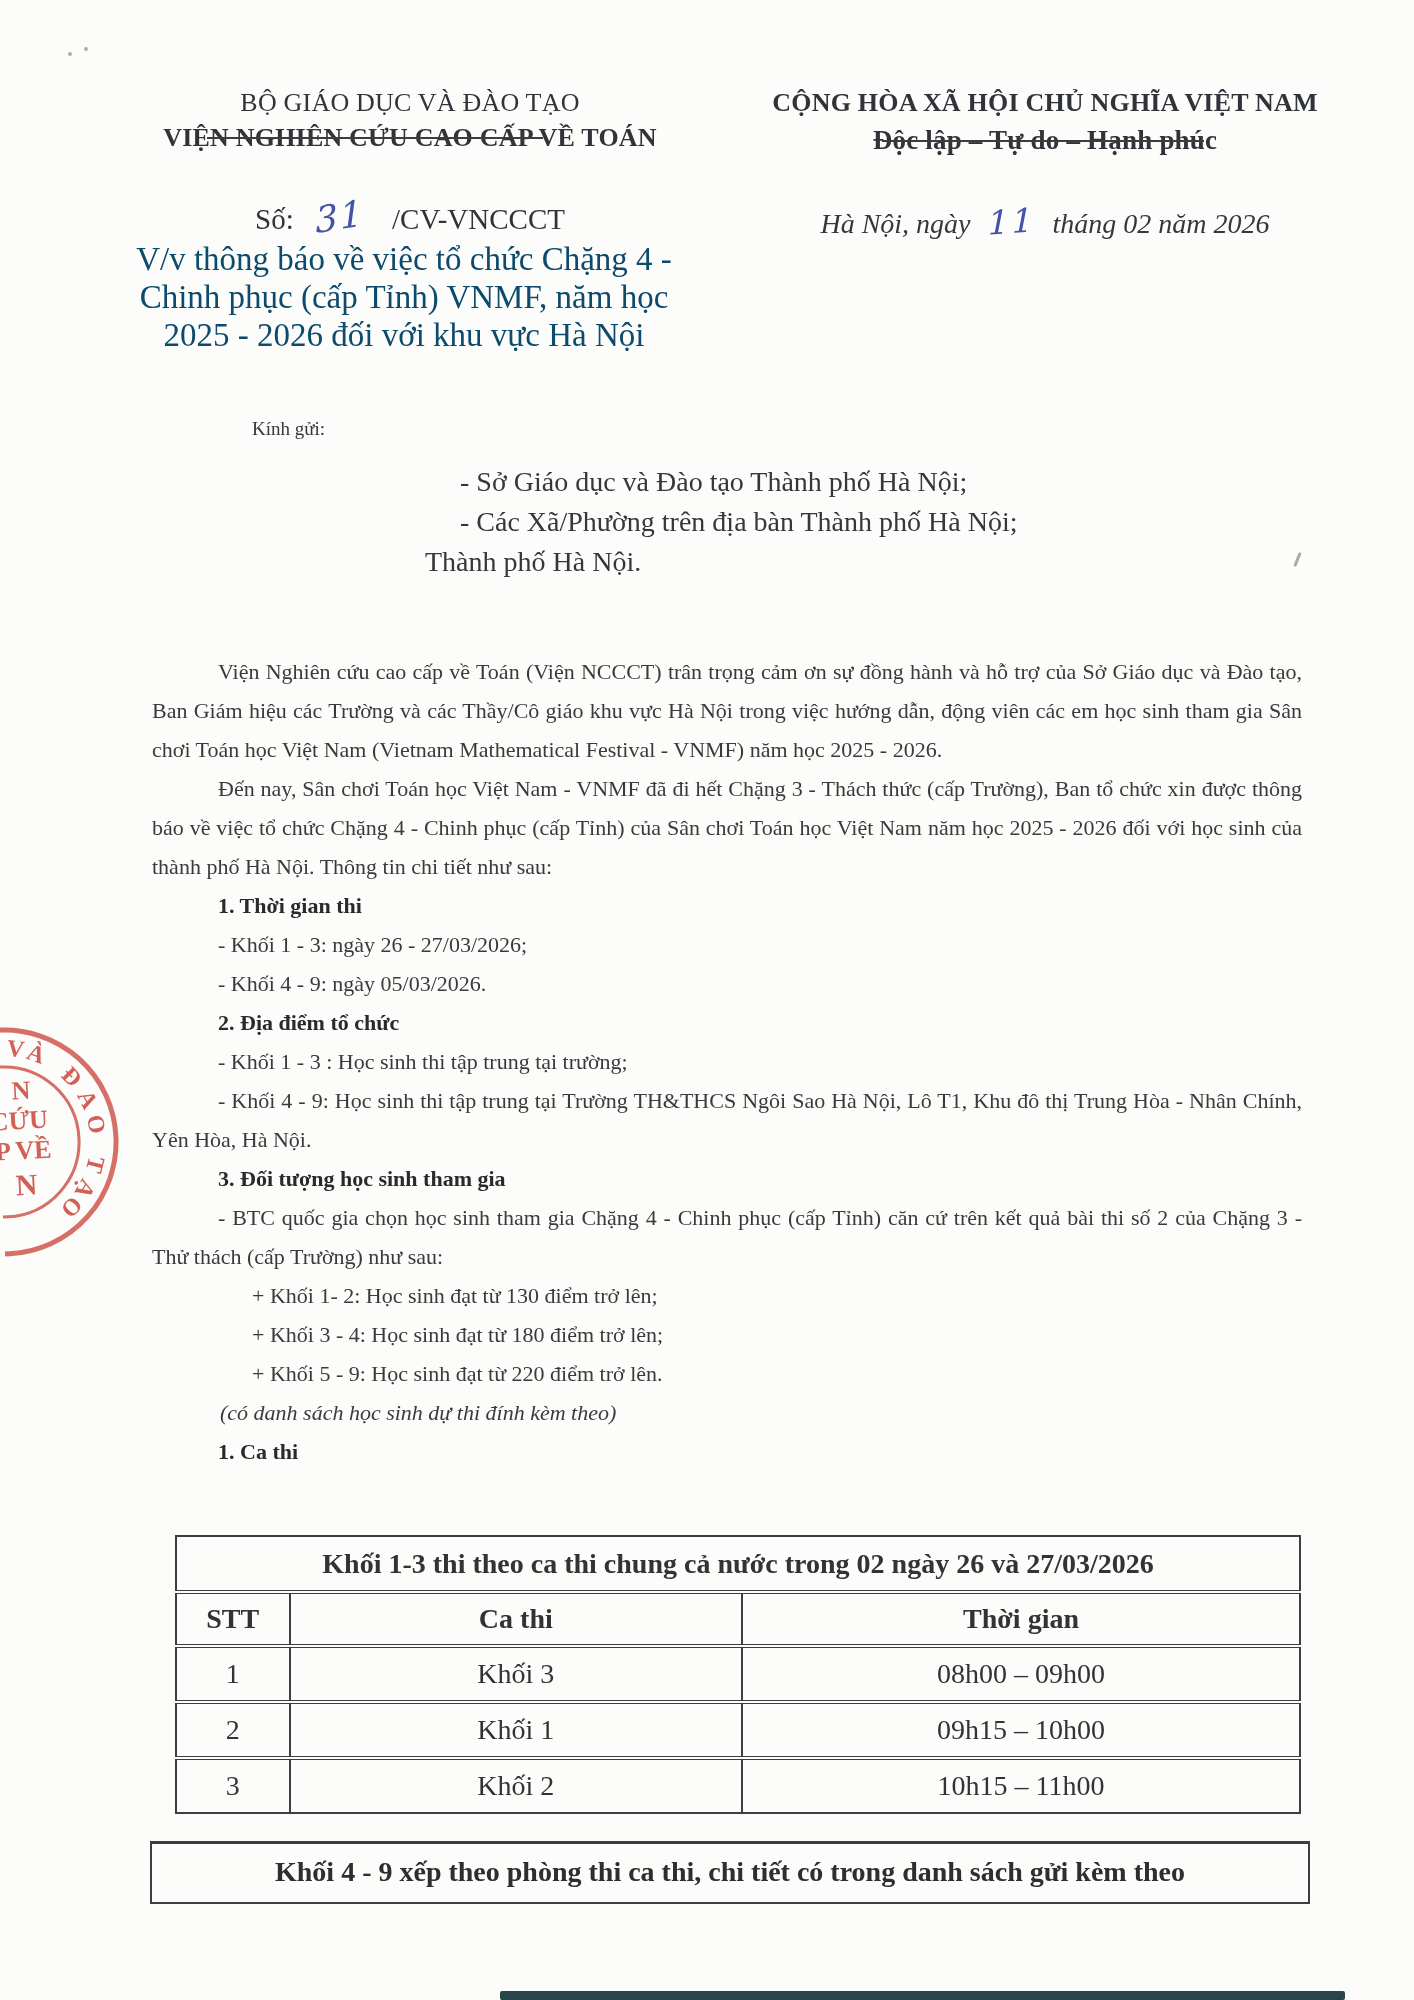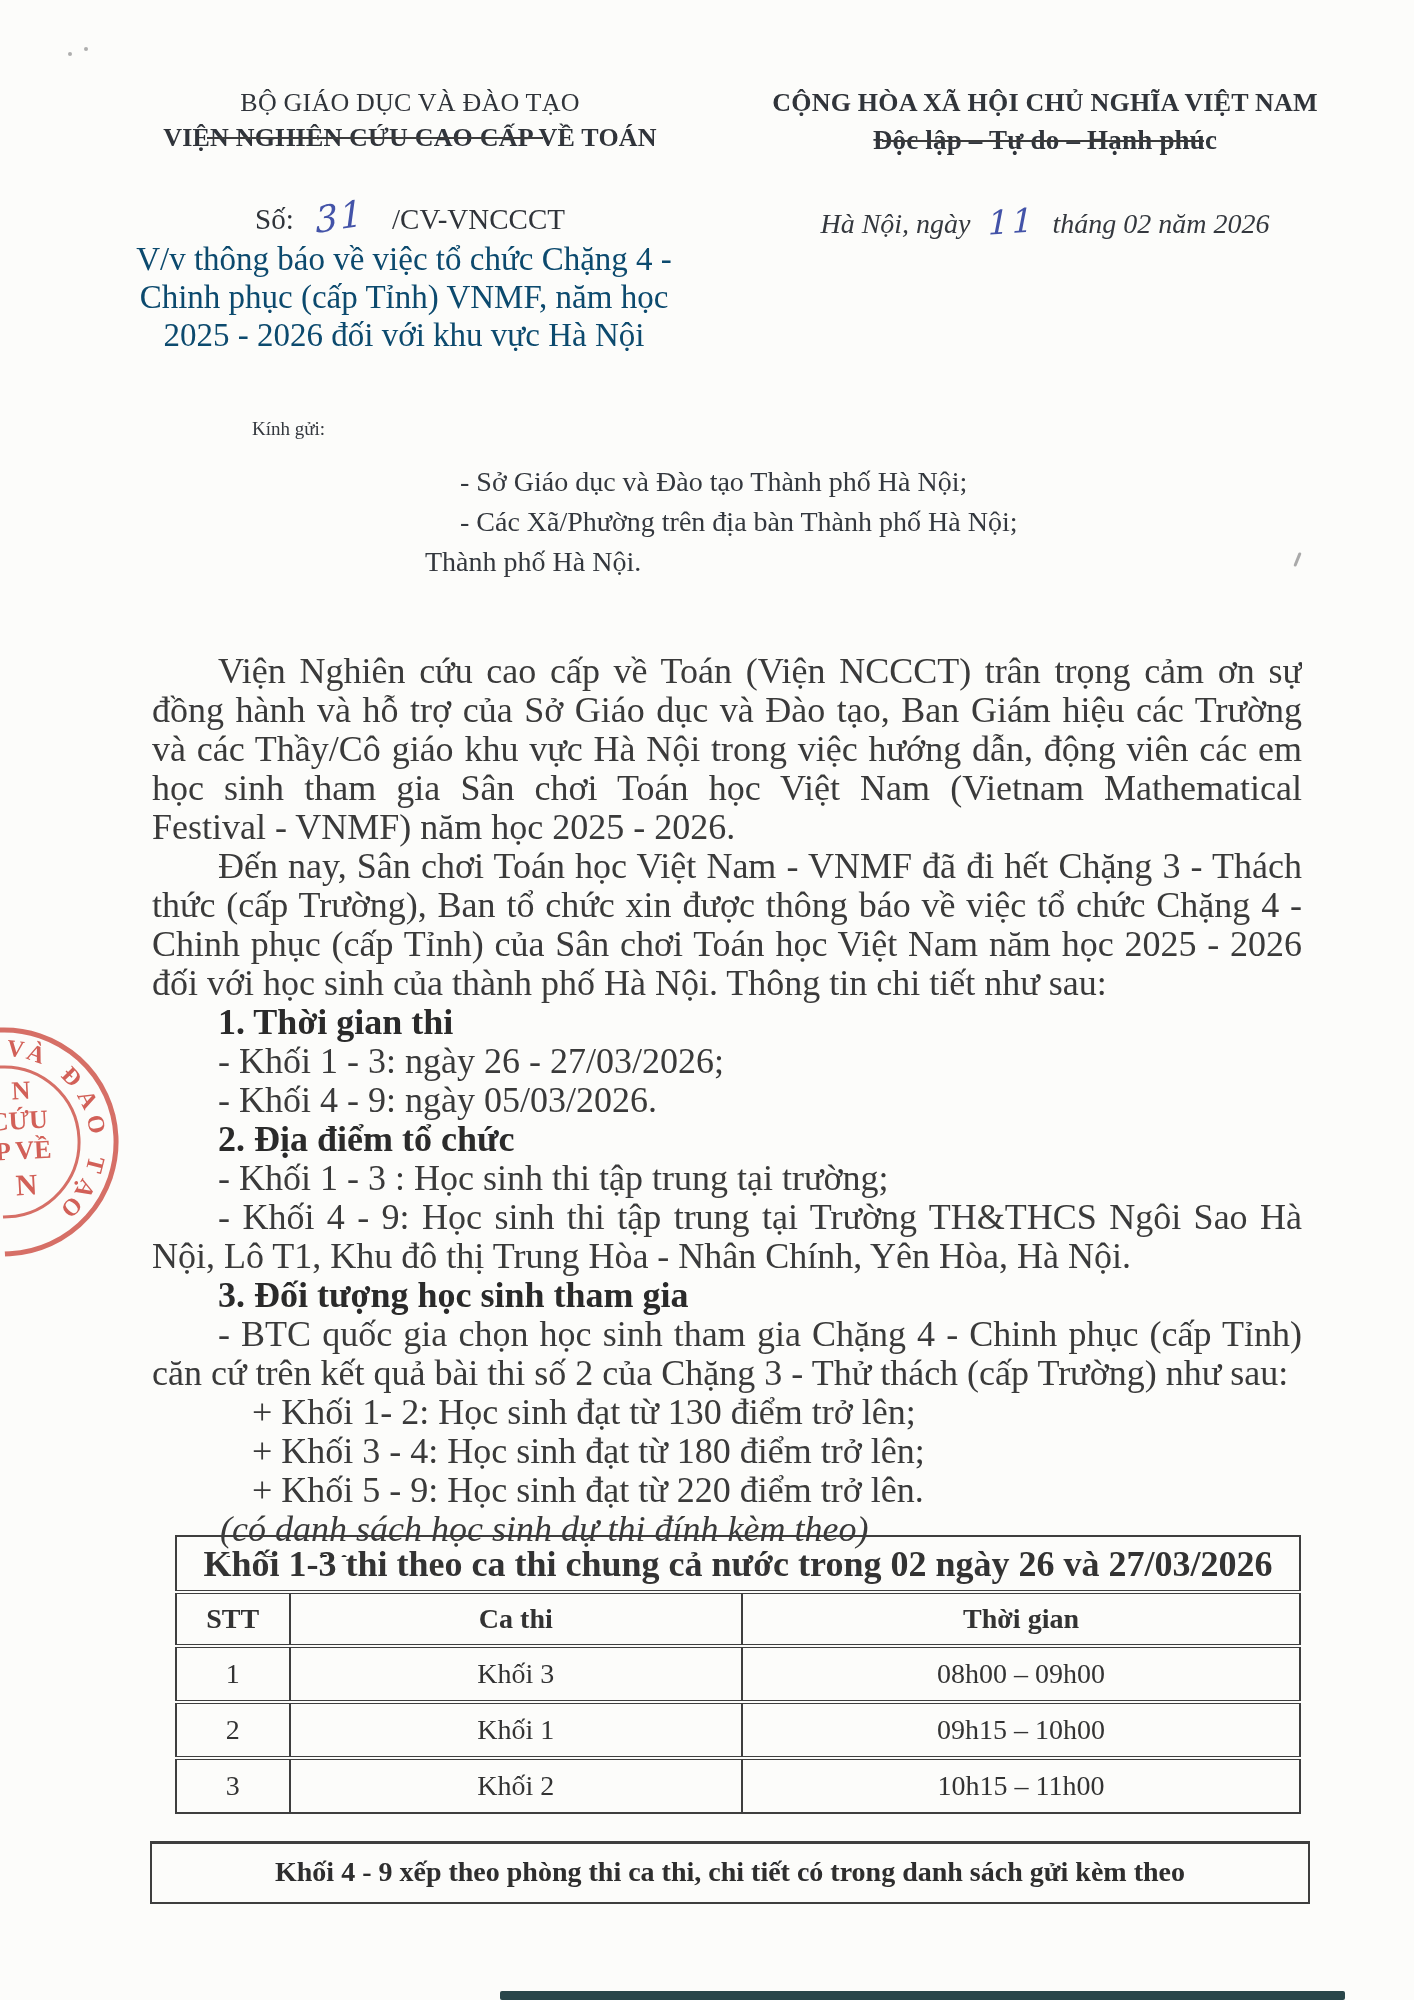--- a/index.html
+++ b/index.html
@@ -21,38 +21,38 @@
     color:#4353a8;font-size:36px;font-weight:500;letter-spacing:2px;
     transform:rotate(-9deg) skewX(-6deg);
   }
   .handwrite.small{font-size:33px;transform:rotate(-4deg) skewX(-4deg);letter-spacing:3px;}
   #subject{font-size:33px;line-height:38px;color:#0c4a6e;}
   #dateline{font-size:28px;color:#34383e;}
   #salutation{font-size:19px;color:#34383e;}
   #recipients{font-size:28px;line-height:40px;color:#34383e;}
   #recipients .rl{padding-left:35px;}
   #recipients .rl.cont{padding-left:0;}
-  #body{font-size:36px;line-height:39px;text-align:justify;color:#3a3a3a;height:905px;overflow:hidden;}
+  #body{font-size:22px;line-height:39px;text-align:justify;color:#3a3a3a;height:905px;overflow:hidden;}
   #body p{margin:0;}
   .indent{text-indent:66px;}
   .dash{padding-left:66px;text-align:left;}
   .plus{padding-left:100px;text-align:left;}
   .note{padding-left:68px;font-style:italic;text-align:left;}
   .sect{padding-left:66px;font-weight:bold;color:#2a2a2a;text-align:left;}
   table.exam{
     position:absolute;left:175px;top:1535px;width:1126px;
     border-collapse:collapse;font-size:28px;color:#333;
     border:2px solid #3e3e3e;
   }
   table.exam td,table.exam th{
     border-left:2px solid #3e3e3e;border-right:2px solid #3e3e3e;
     border-top:4px double #3e3e3e;
     text-align:center;vertical-align:middle;padding:0;
   }
-  table.exam tr.cap td{border-top:none;height:53px;font-weight:bold;font-size:36px;font-family:Liberation Serif, serif;}
+  table.exam tr.cap td{border-top:none;height:53px;font-weight:bold;font-size:28px;font-family:Liberation Serif, serif;}
   table.exam tr.head th{height:50px;font-weight:bold;}
   table.exam tr.data td{height:52px;}
   .col-stt{width:112px;}.col-ca{width:454px;}.col-time{width:560px;}
   #bottom-note{
     position:absolute;left:150px;top:1841px;width:1156px;height:58px;
     border:2px solid #3e3e3e;border-top-width:3px;
     font-weight:bold;font-size:28px;color:#2e2e2e;
     line-height:56px;text-align:center;
   }
   #scan-bar{position:absolute;left:500px;top:1991px;width:845px;height:9px;background:#29464a;border-radius:2px;}

